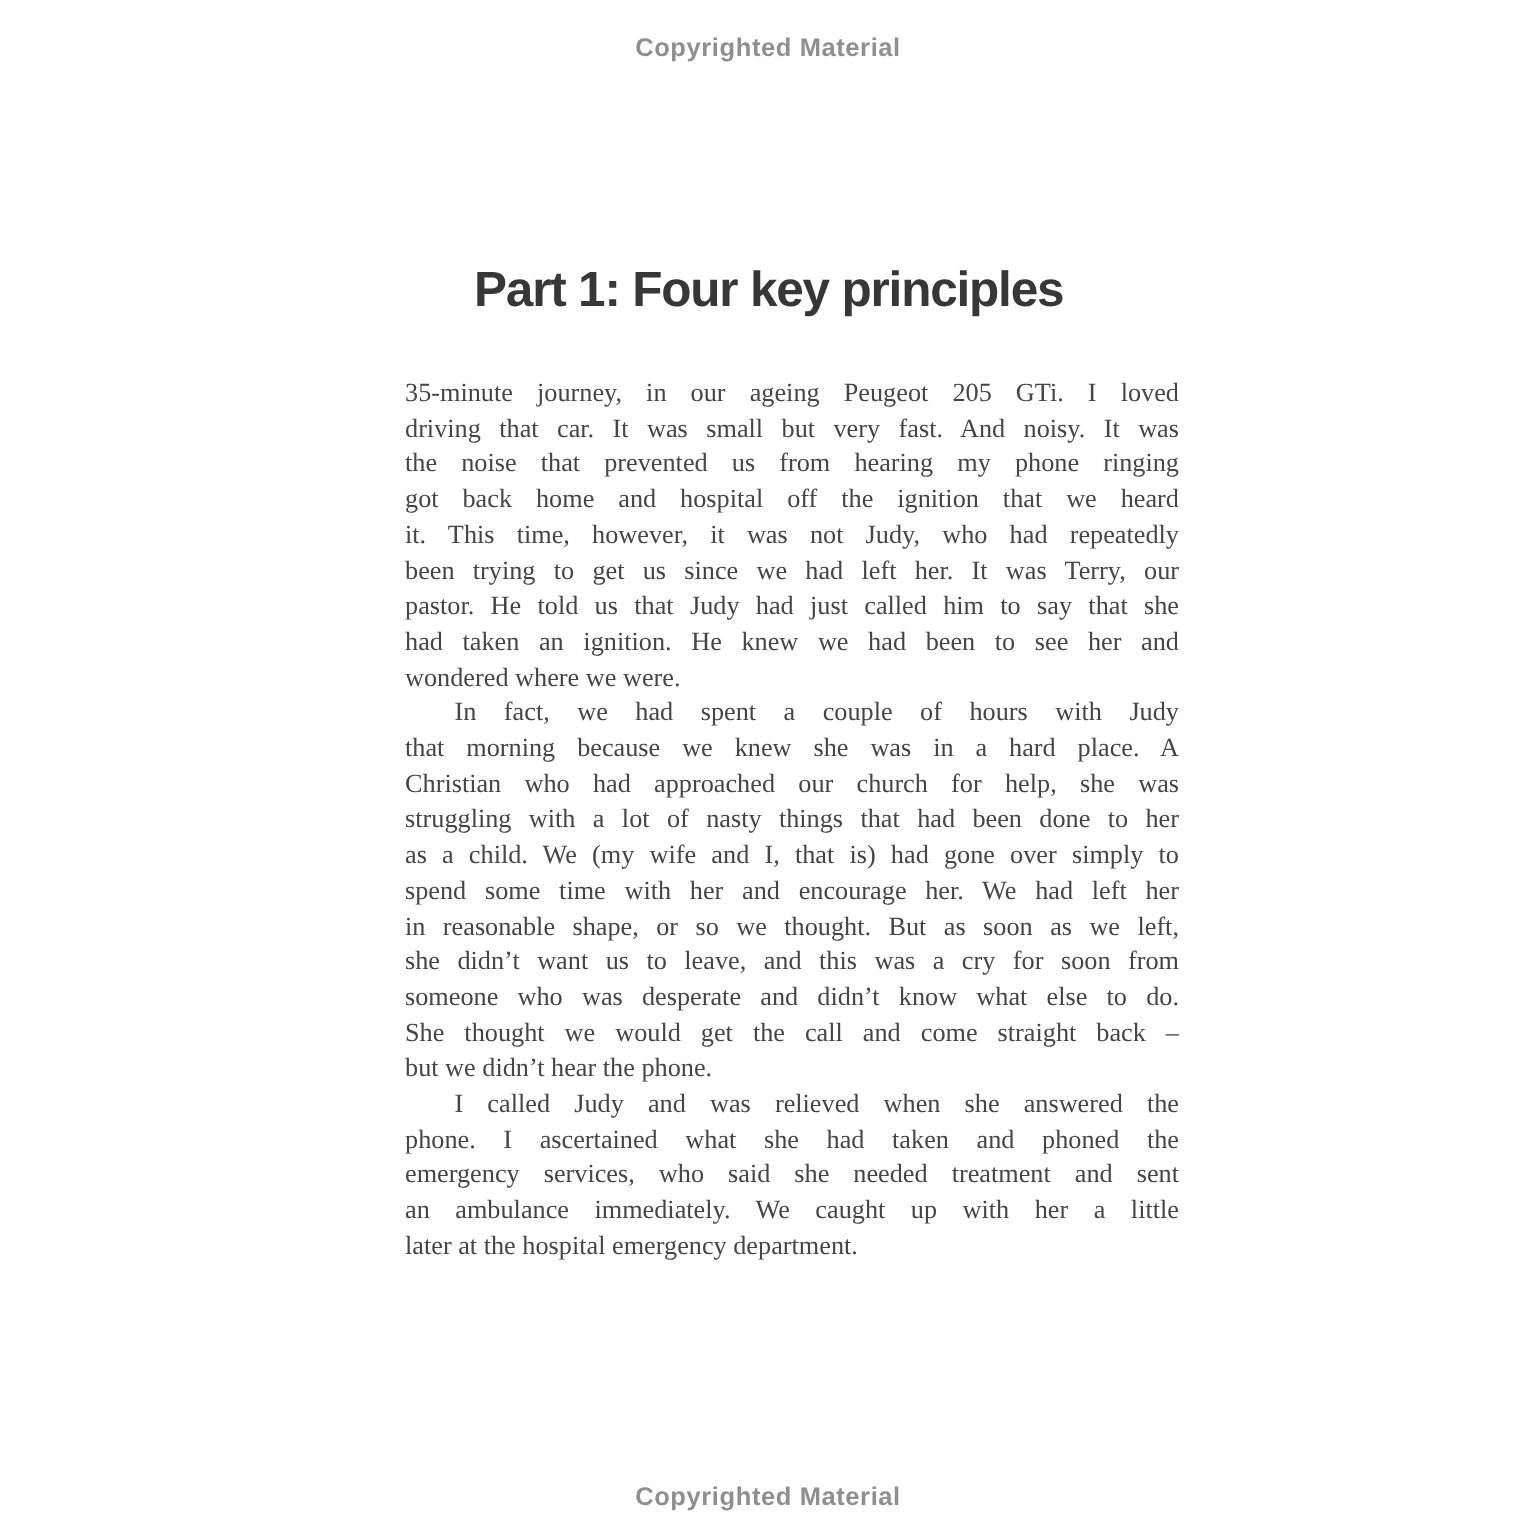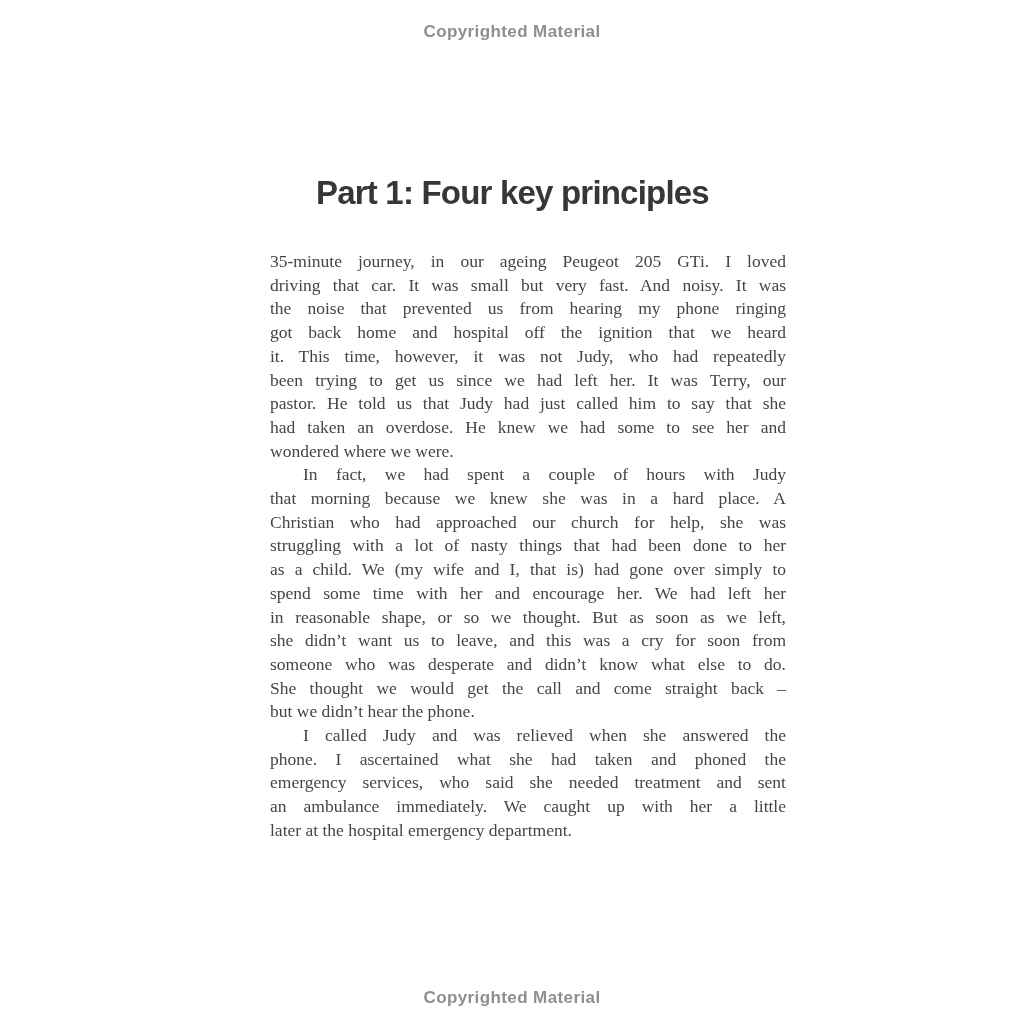--- a/index.html
+++ b/index.html
@@ -73,21 +73,21 @@
 
   <div class="body-text">
       <div class="paragraph">
         <div class="line">35-minute journey, in our ageing Peugeot 205 GTi. I loved</div>
         <div class="line">driving that car. It was small but very fast. And noisy. It was</div>
         <div class="line">the noise that prevented us from hearing my phone ringing</div>
         <div class="line">got back home and hospital off the ignition that we heard</div>
         <div class="line">it. This time, however, it was not Judy, who had repeatedly</div>
         <div class="line">been trying to get us since we had left her. It was Terry, our</div>
         <div class="line">pastor. He told us that Judy had just called him to say that she</div>
-        <div class="line">had taken an overdose. He knew we had some to see her and</div>
+        <div class="line">had taken an ignition. He knew we had been to see her and</div>
         <div class="line last">wondered where we were.</div>
       </div>
       <div class="paragraph">
         <div class="line indent">In fact, we had spent a couple of hours with Judy</div>
         <div class="line">that morning because we knew she was in a hard place. A</div>
         <div class="line">Christian who had approached our church for help, she was</div>
         <div class="line">struggling with a lot of nasty things that had been done to her</div>
         <div class="line">as a child. We (my wife and I, that is) had gone over simply to</div>
         <div class="line">spend some time with her and encourage her. We had left her</div>
         <div class="line">in reasonable shape, or so we thought. But as soon as we left,</div>

